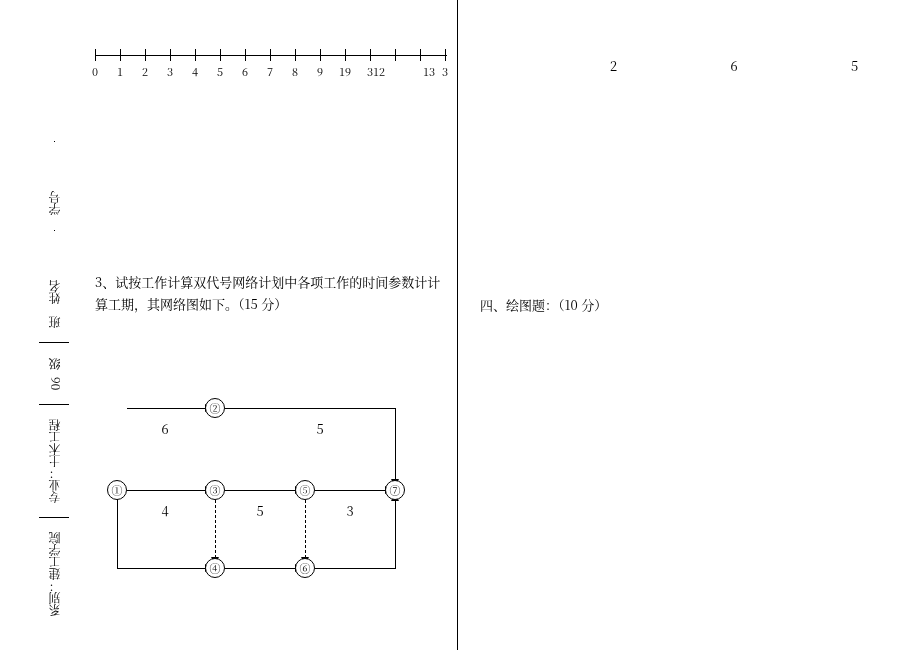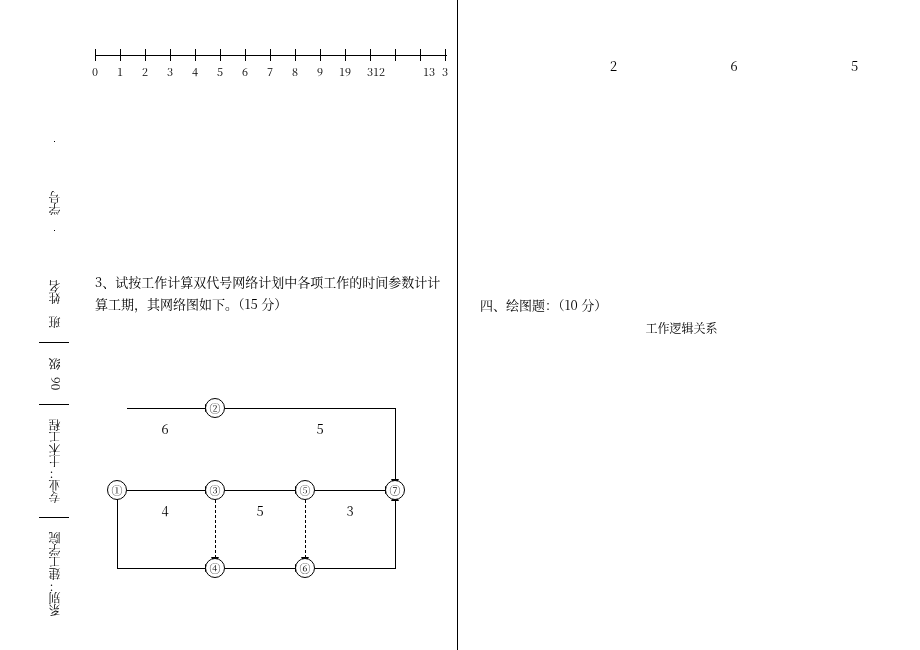--- a/index.html
+++ b/index.html
@@ -181,21 +181,20 @@
 
 <div class="col col-right">
   <div class="rvals">
     <span style="margin-left:130px">2</span>
     <span style="margin-left:110px">6</span>
     <span style="margin-left:110px">5</span>
   </div>
 
   <div class="q4">
     <div>四、绘图题：（10 分）</div>
-    <div class="tbl-cap">工作逻辑关系</div>
     <table class="logic">
       <tbody>
     </tbody>
         </table>
   </div>
 </div>
 
 </div>
 
 </body></html>

